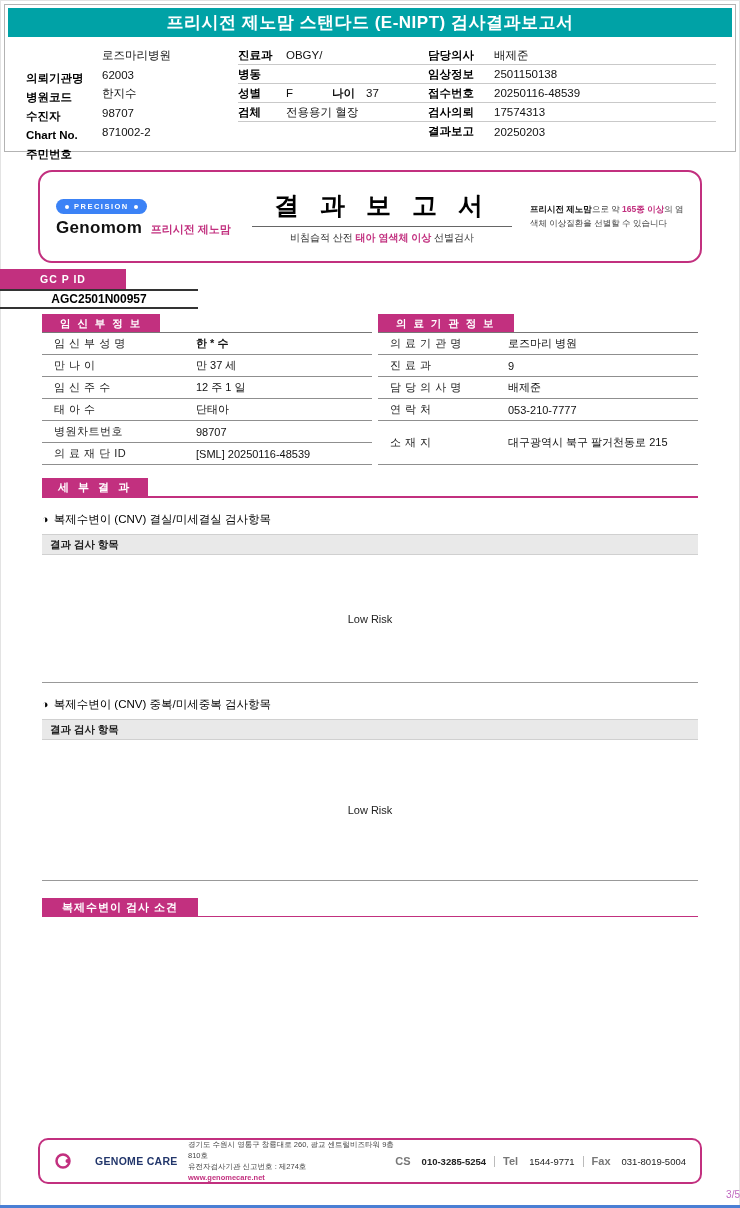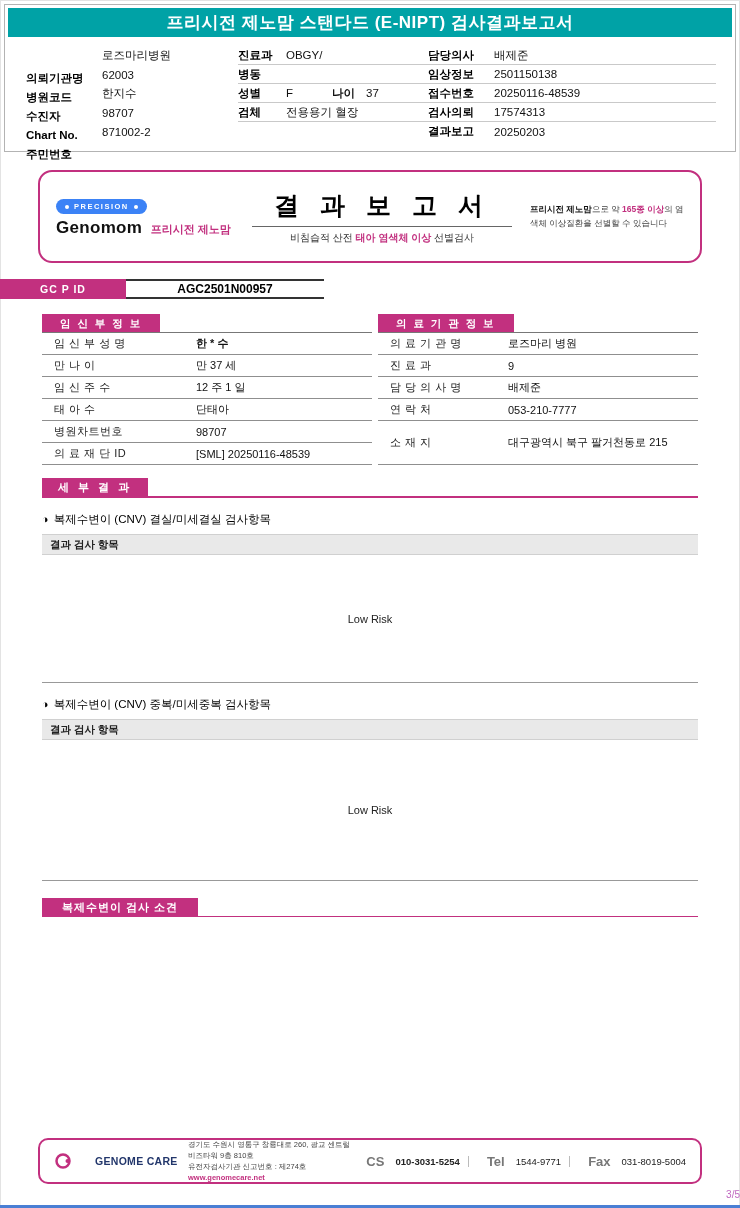--- a/index.html
+++ b/index.html
@@ -37,21 +37,21 @@
   .brand-sub { color:#C2307F; font-weight:bold; font-size:11px; margin-left:4px; }
   .title-block { flex:1; text-align:center; padding:0 4px; }
   .main-title { font-size:25px; font-weight:bold; letter-spacing:7px; color:#000; }
   .subtitle { border-top:1.5px solid #666; margin:4px 14px 0 14px; padding-top:4px; font-size:10px; color:#333; }
   .subtitle .hl { color:#C2307F; font-weight:bold; }
   .tagline { width:158px; font-size:8.5px; color:#444; line-height:1.6; }
   .tagline .b { font-weight:bold; color:#111; }
   .tagline .m { color:#C2307F; font-weight:bold; }
 
   
-  .gcpid-row { margin:16px 42px 0 0; display:flex; justify-content:flex-start; height:20px; }
+  .gcpid-row { margin:16px 42px 0 0; display:flex; justify-content:center; height:20px;flex-direction:column; }
   .gcpid-label { width:126px; background:#C2307F; color:#fff; font-size:10.5px; font-weight:bold;
                  text-align:center; line-height:20px; letter-spacing:1px; }
   .gcpid-value { width:198px; border-top:2px solid #333; border-bottom:2px solid #333;
                  text-align:center; font-weight:bold; font-size:12px; line-height:16px; color:#000; }
 
   
   .tables { display:flex; gap:6px; margin:14px 42px 0 42px; align-items:flex-start; }
   .tbl-left { width:330px; }
   .tbl-right { flex:1; }
   .tbl-title-bar { display:inline-block; background:#C2307F; color:#fff; font-weight:bold; font-size:10.5px;
@@ -86,21 +86,21 @@
   .spacer { height:221px; }
 
   
   .footer-box { margin:0 38px; height:46px; border:2px solid #C2307F; border-radius:10px;
                 display:flex; align-items:center; padding:0 14px; background:#fff; }
   .f-logo { display:flex; align-items:center; gap:23px; width:126px; }
   .f-brand { font-weight:bold; color:#22366b; font-size:10.5px; letter-spacing:0.3px; white-space:nowrap; }
   .f-addr { flex:1; font-size:7.5px; color:#444; line-height:1.5; padding-left:8px; }
   .f-web { color:#C2307F; font-weight:bold; }
   .f-contacts { display:flex; align-items:center; gap:8px; font-size:9.5px; white-space:nowrap; }
-  .c-lbl { color:#777; font-size:13px; font-weight:bold; margin-right:3px;margin-left:10px; }
+  .c-lbl { color:#777; font-size:11px; font-weight:bold; margin-right:3px; }
   .c-val { color:#222; }
   .c-val.strong { font-weight:bold; }
   .c-sep { width:1px; height:11px; background:#bbb; }
 
   .page-num { text-align:right; margin-top:5px; font-size:10px; color:#c06ac0; }
   .bottom-edge { position:absolute; bottom:0; left:0; right:0; height:3px; background:#4a7fd4; }
 </style>
 </head>
 <body>
 
@@ -306,21 +306,21 @@
       </svg>
       <span class="f-brand">GENOME CARE</span>
     </div>
     <div class="f-addr">
       <div>경기도 수원시 영통구 창룡대로 260, 광교 센트럴비즈타워 9층 810호</div>
       <div>유전자검사기관 신고번호 : 제274호</div>
       <div class="f-web">www.genomecare.net</div>
     </div>
     <div class="f-contacts">
       <span class="c-lbl">CS</span>
-      <span class="c-val strong">010-3031-5254</span>
+      <span class="c-val strong">010-3285-5254</span>
       <span class="c-sep"></span>
       <span class="c-lbl">Tel</span>
       <span class="c-val">1544-9771</span>
       <span class="c-sep"></span>
       <span class="c-lbl">Fax</span>
       <span class="c-val">031-8019-5004</span>
     </div>
   </div>
 
   <div class="page-num">3/5</div>

